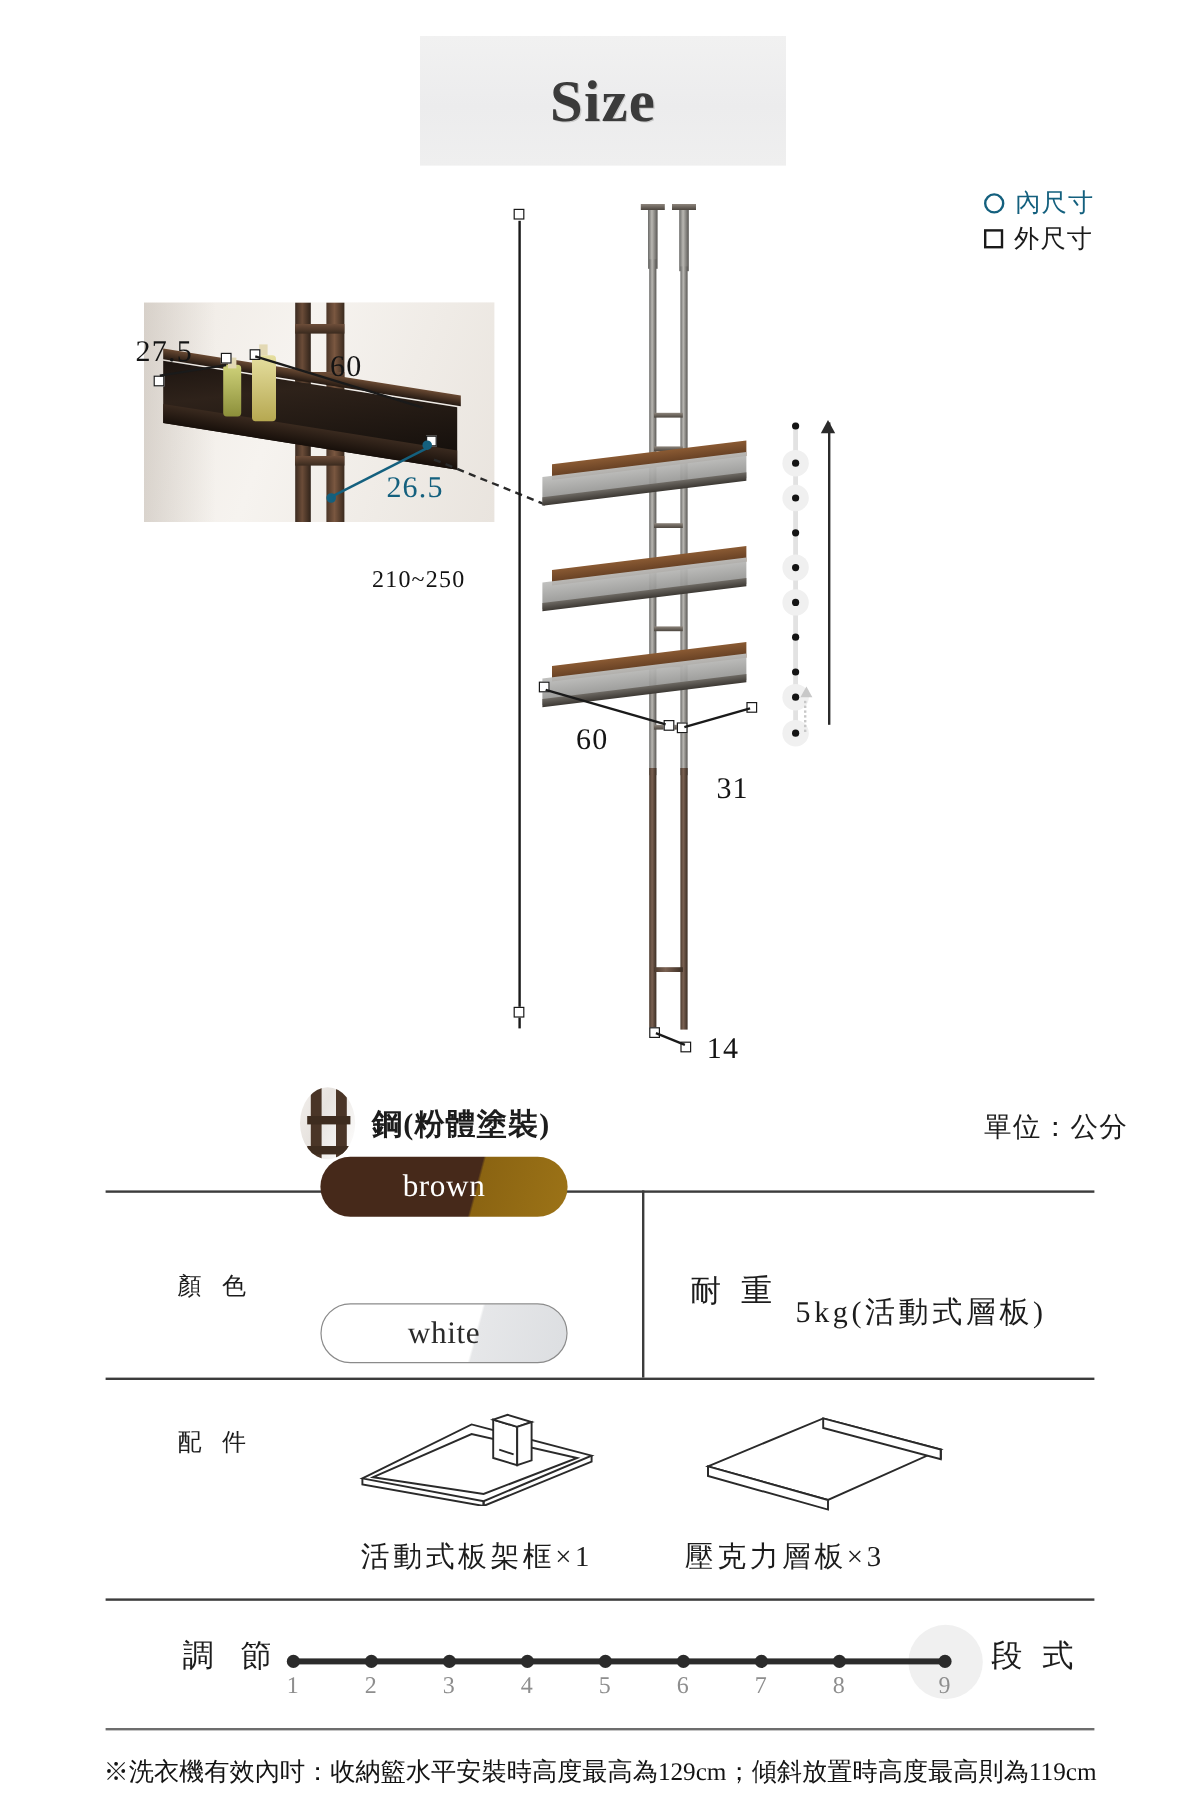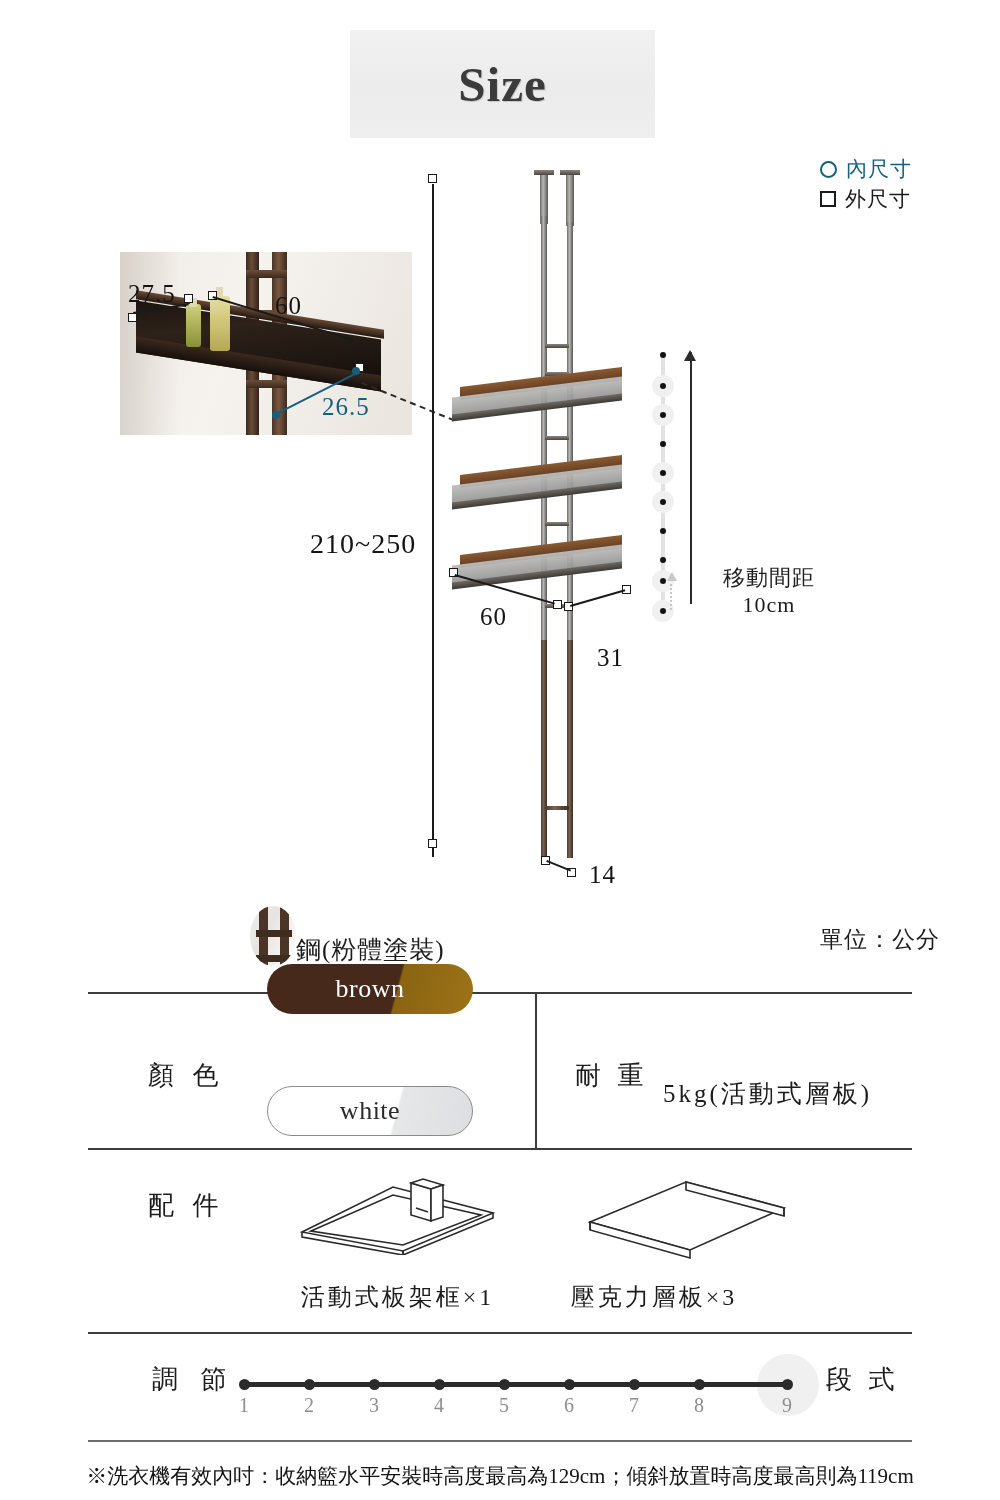--- a/index.html
+++ b/index.html
@@ -89,33 +89,33 @@
   #dottrack .halo{position:absolute;width:22px;height:22px;border-radius:50%;background:#f0f0f0;left:0;}
   #dottrack .dt{position:absolute;width:6px;height:6px;border-radius:50%;background:#141414;left:8px;}
   #arrowline{left:690px;top:352px;width:2px;height:252px;background:#2b2b2b;}
   #moveLabel{left:694px;top:565px;text-align:center;width:150px;font-size:22px;line-height:1.22;letter-spacing:1px;}
 
   .dashline{position:absolute;border-top:2px dashed #2a2a2a;transform-origin:0 0;}
   .solidline{position:absolute;background:#1a1a1a;}
 
   
   #matrow{left:0;top:900px;width:1000px;height:78px;}
-  .mat{position:absolute;display:flex;align-items:flex-end;}
+  .mat{position:absolute;display:flex;align-items:center;gap:14px;font-weight:bold;}
   .swatch{width:46px;height:60px;border-radius:50%;overflow:hidden;position:relative;}
   .sw-steel{background:linear-gradient(115deg,#f2efec 0%,#e7e3df 38%,#ffffff 100%);}
   .sw-steel .v1{position:absolute;left:9px;top:0;width:9px;height:60px;background:#4a3527;}
   .sw-steel .v2{position:absolute;left:30px;top:0;width:9px;height:60px;background:#4a3527;}
   .sw-steel .h1{position:absolute;left:6px;top:24px;width:36px;height:7px;background:#3e2c1f;}
   .sw-steel .h2{position:absolute;left:6px;top:49px;width:36px;height:7px;background:#3e2c1f;}
   .sw-acr{background:linear-gradient(171deg,#eae4dc 0%,#eae4dc 7%,#8a6212 8%,#a97c1c 34%,#2c1b0c 40%,#321f0e 100%);}
   .matlbl{font-size:25px;letter-spacing:1px;}
   #unitlbl{position:absolute;left:820px;top:924px;font-size:23px;letter-spacing:1px;}
   .hr{position:absolute;left:88px;width:824px;height:2px;background:#3c3c3c;}
   .vr{position:absolute;width:2px;background:#3c3c3c;}
-  .rowlbl{position:absolute;font-size:26px;letter-spacing:6px;}
+  .rowlbl{position:absolute;font-size:20px;letter-spacing:6px;}
 
   .colorchip{position:absolute;width:206px;height:50px;border-radius:25px;overflow:hidden;
     display:flex;align-items:center;justify-content:center;}
   .chip-brown{background:linear-gradient(105deg,#46291a 0%,#46291a 62%,#8b6412 63%,#9c7317 100%);}
   .chip-white{background:linear-gradient(105deg,#ffffff 0%,#ffffff 62%,#e6e7e9 63%,#dcdee1 100%);
     border:1.5px solid #8b8b8b;box-sizing:border-box;}
   .chipTxt{font-size:26px;letter-spacing:.5px;position:relative;z-index:2;}
   .chipTxt.lt{color:#ffffff;}
   .chipTxt.dk{color:#2b2b2b;}
   #loadlbl{position:absolute;font-size:26px;letter-spacing:5px;}
@@ -162,21 +162,21 @@
   <div class="rung" style="top:128px"></div>
   <div class="shelfRail"></div>
   <div class="shelfTop"></div>
   <div class="shelfEdge"></div>
   <div class="btl btl1"></div>
   <div class="cap" style="left:70px;top:46px"></div>
   <div class="btl btl2"></div>
   <div class="cap" style="left:96px;top:35px"></div>
 </div>
 
-<div class="abs dimtxt" style="left:128px;top:280px;text-align:right;">27.5</div>
+<div class="abs dimtxt" style="left:113px;top:280px;text-align:right;">27.5</div>
 <div class="abs msq" style="left:184px;top:294px;"></div>
 <div class="abs msq" style="left:208px;top:291px;"></div>
 <div class="abs msq" style="left:128px;top:313px;"></div>
 <div class="abs msq" style="left:355px;top:363px;"></div>
 <div class="abs solidline" style="left:133px;top:312px;width:56px;height:1.6px;transform:rotate(-9deg);transform-origin:0 0;"></div>
 <div class="abs solidline" style="left:213px;top:296px;width:146px;height:1.6px;transform:rotate(17deg);transform-origin:0 0;"></div>
 <div class="abs dimtxt" style="left:275px;top:292px;">60</div>
 <div class="abs mcirc" style="left:272px;top:411px;"></div>
 <div class="abs mcirc" style="left:352px;top:367px;"></div>
 <div class="abs solidline" style="left:276px;top:413px;width:91px;height:1.8px;background:#14607e;transform:rotate(-27deg);transform-origin:0 0;"></div>
@@ -217,21 +217,21 @@
     <div class="sWood"></div>
     <div class="sGlass"></div>
     <div class="sFront"></div>
   </div>
   <div class="shelfUnit" style="left:452px;top:545px;">
     <div class="sWood"></div>
     <div class="sGlass"></div>
     <div class="sFront"></div>
   </div>
 
-  <div class="abs dimtxt" style="left:310px;top:528px;font-size:28px;">210~250</div>
+  <div class="abs dimtxt" style="left:310px;top:472px;font-size:20px;">210~250</div>
 
   <div class="abs msq" style="left:449px;top:568px;"></div>
   <div class="abs msq" style="left:553px;top:600px;"></div>
   <div class="abs solidline" style="left:455px;top:574px;width:104px;height:1.6px;transform:rotate(16deg);transform-origin:0 0;"></div>
   <div class="abs dimtxt" style="left:480px;top:603px;">60</div>
 
   <div class="abs msq" style="left:564px;top:602px;"></div>
   <div class="abs msq" style="left:622px;top:585px;"></div>
   <div class="abs solidline" style="left:570px;top:605px;width:57px;height:1.6px;transform:rotate(-16deg);transform-origin:0 0;"></div>
   <div class="abs dimtxt" style="left:597px;top:644px;">31</div>
@@ -258,24 +258,20 @@
     <div class="halo" style="top:218px"></div>
     <div class="dt" style="top:226px"></div>
     <div class="halo" style="top:248px"></div>
     <div class="dt" style="top:256px"></div>
   </div>
   <div class="abs" id="arrowline"></div>
   <div class="abs" style="left:684px;top:350px;width:0;height:0;border-left:6px solid transparent;border-right:6px solid transparent;border-bottom:11px solid #2b2b2b;"></div>
   <div class="abs" style="left:667px;top:572px;width:0;height:0;border-left:5px solid transparent;border-right:5px solid transparent;border-bottom:9px solid #c8c8c8;"></div>
   <div class="abs" style="left:670px;top:584px;width:2px;height:26px;border-left:2px dotted #c8c8c8;"></div>
 
-  <div class="abs" id="moveLabel">
-    <div>移動間距</div>
-    <div>10cm</div>
-  </div>
 </div>
 
 <div class="abs" id="matrow">
   <div class="mat" style="left:250px;top:6px;">
     <span class="swatch sw-steel">
       <span class="v1"></span>
         <span class="v2"></span>
         <span class="h1"></span>
         <span class="h2"></span>
     </span>

